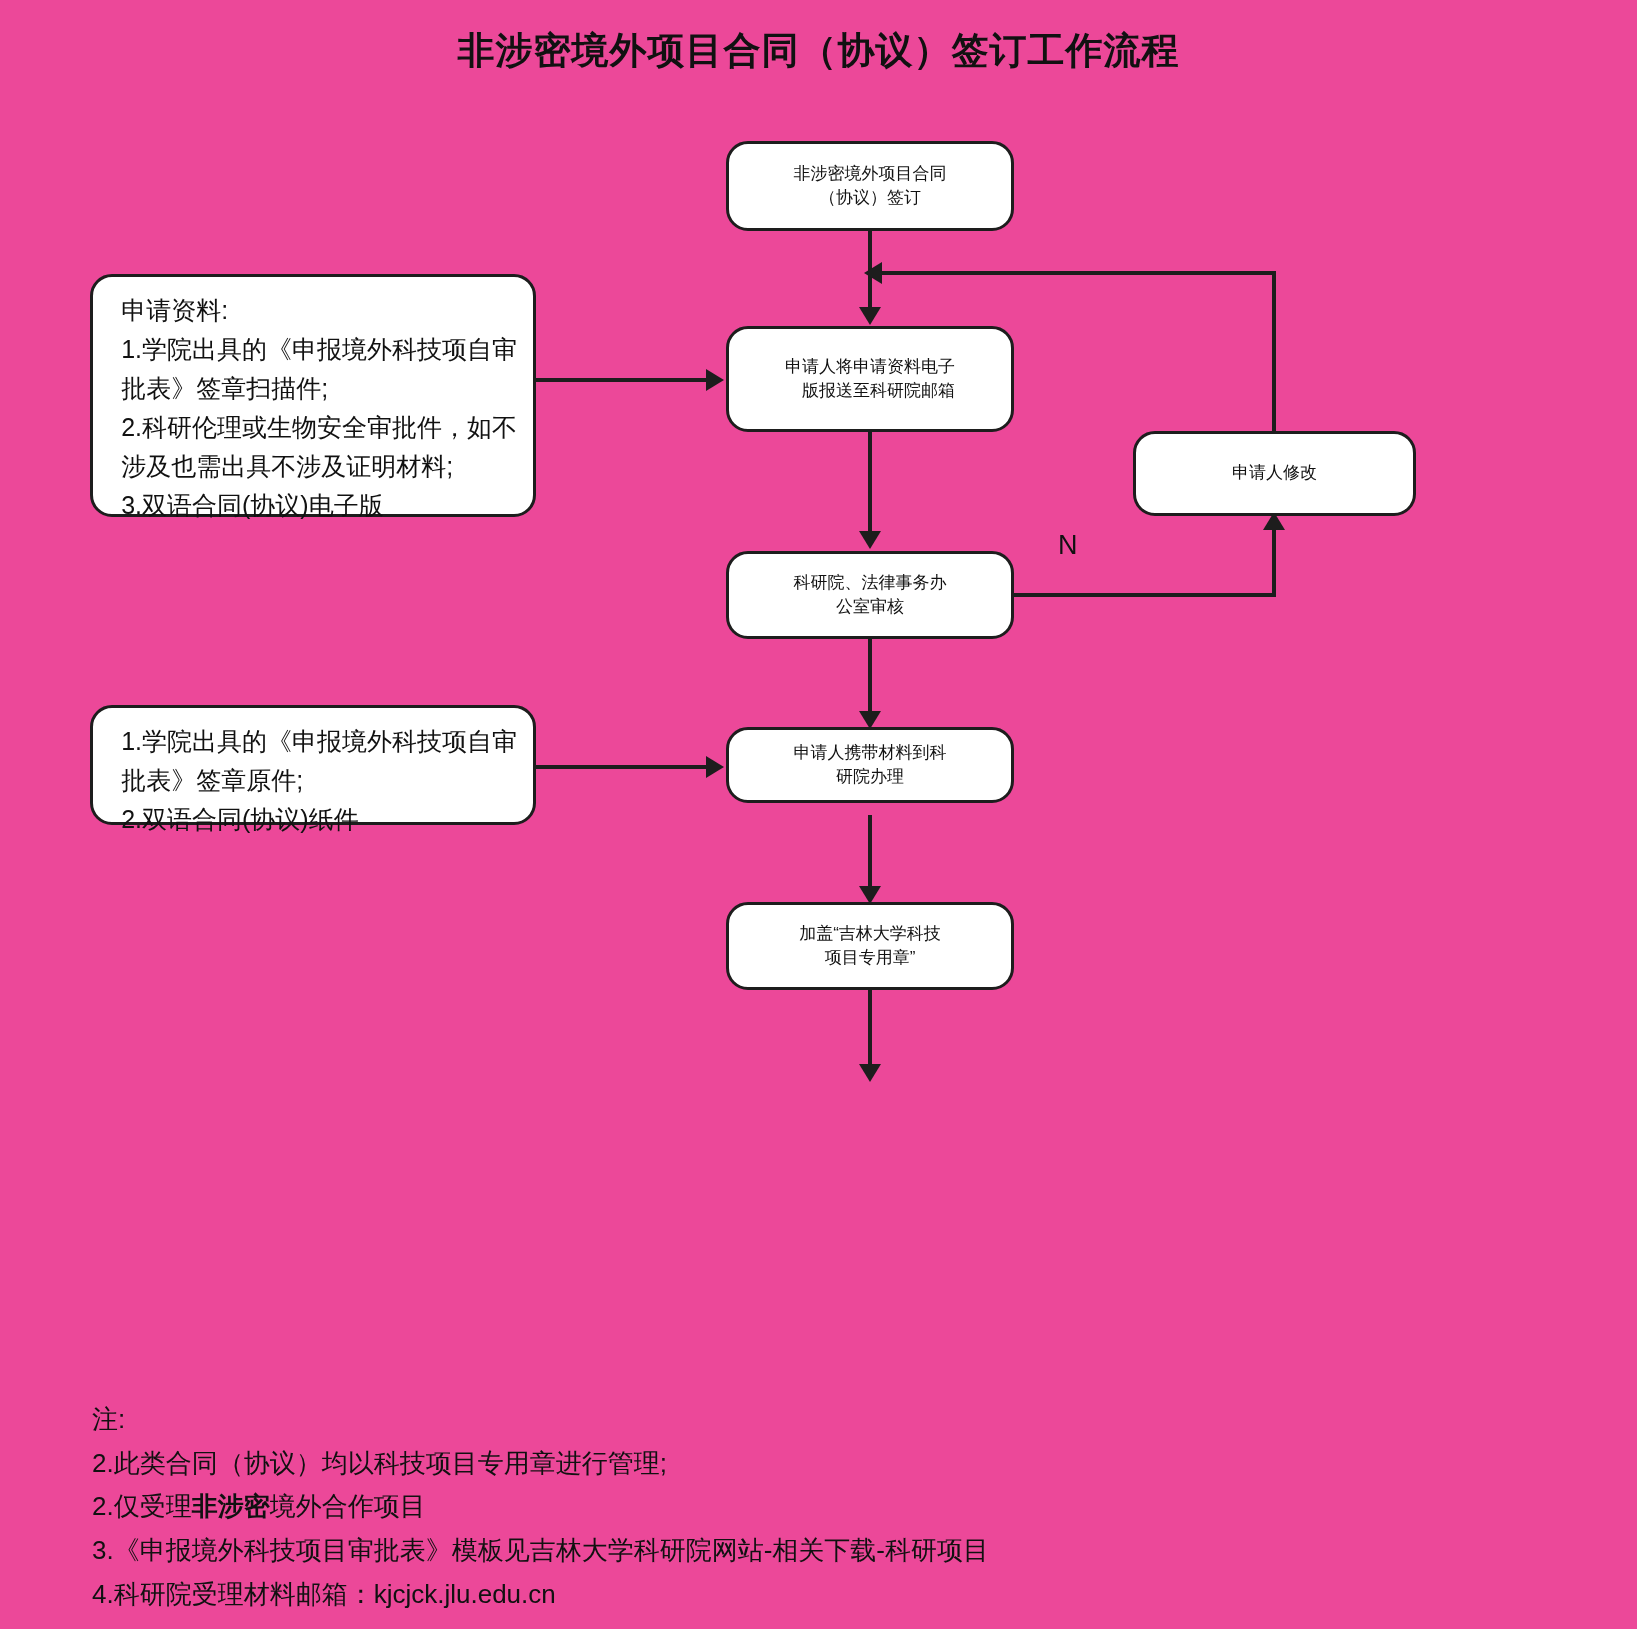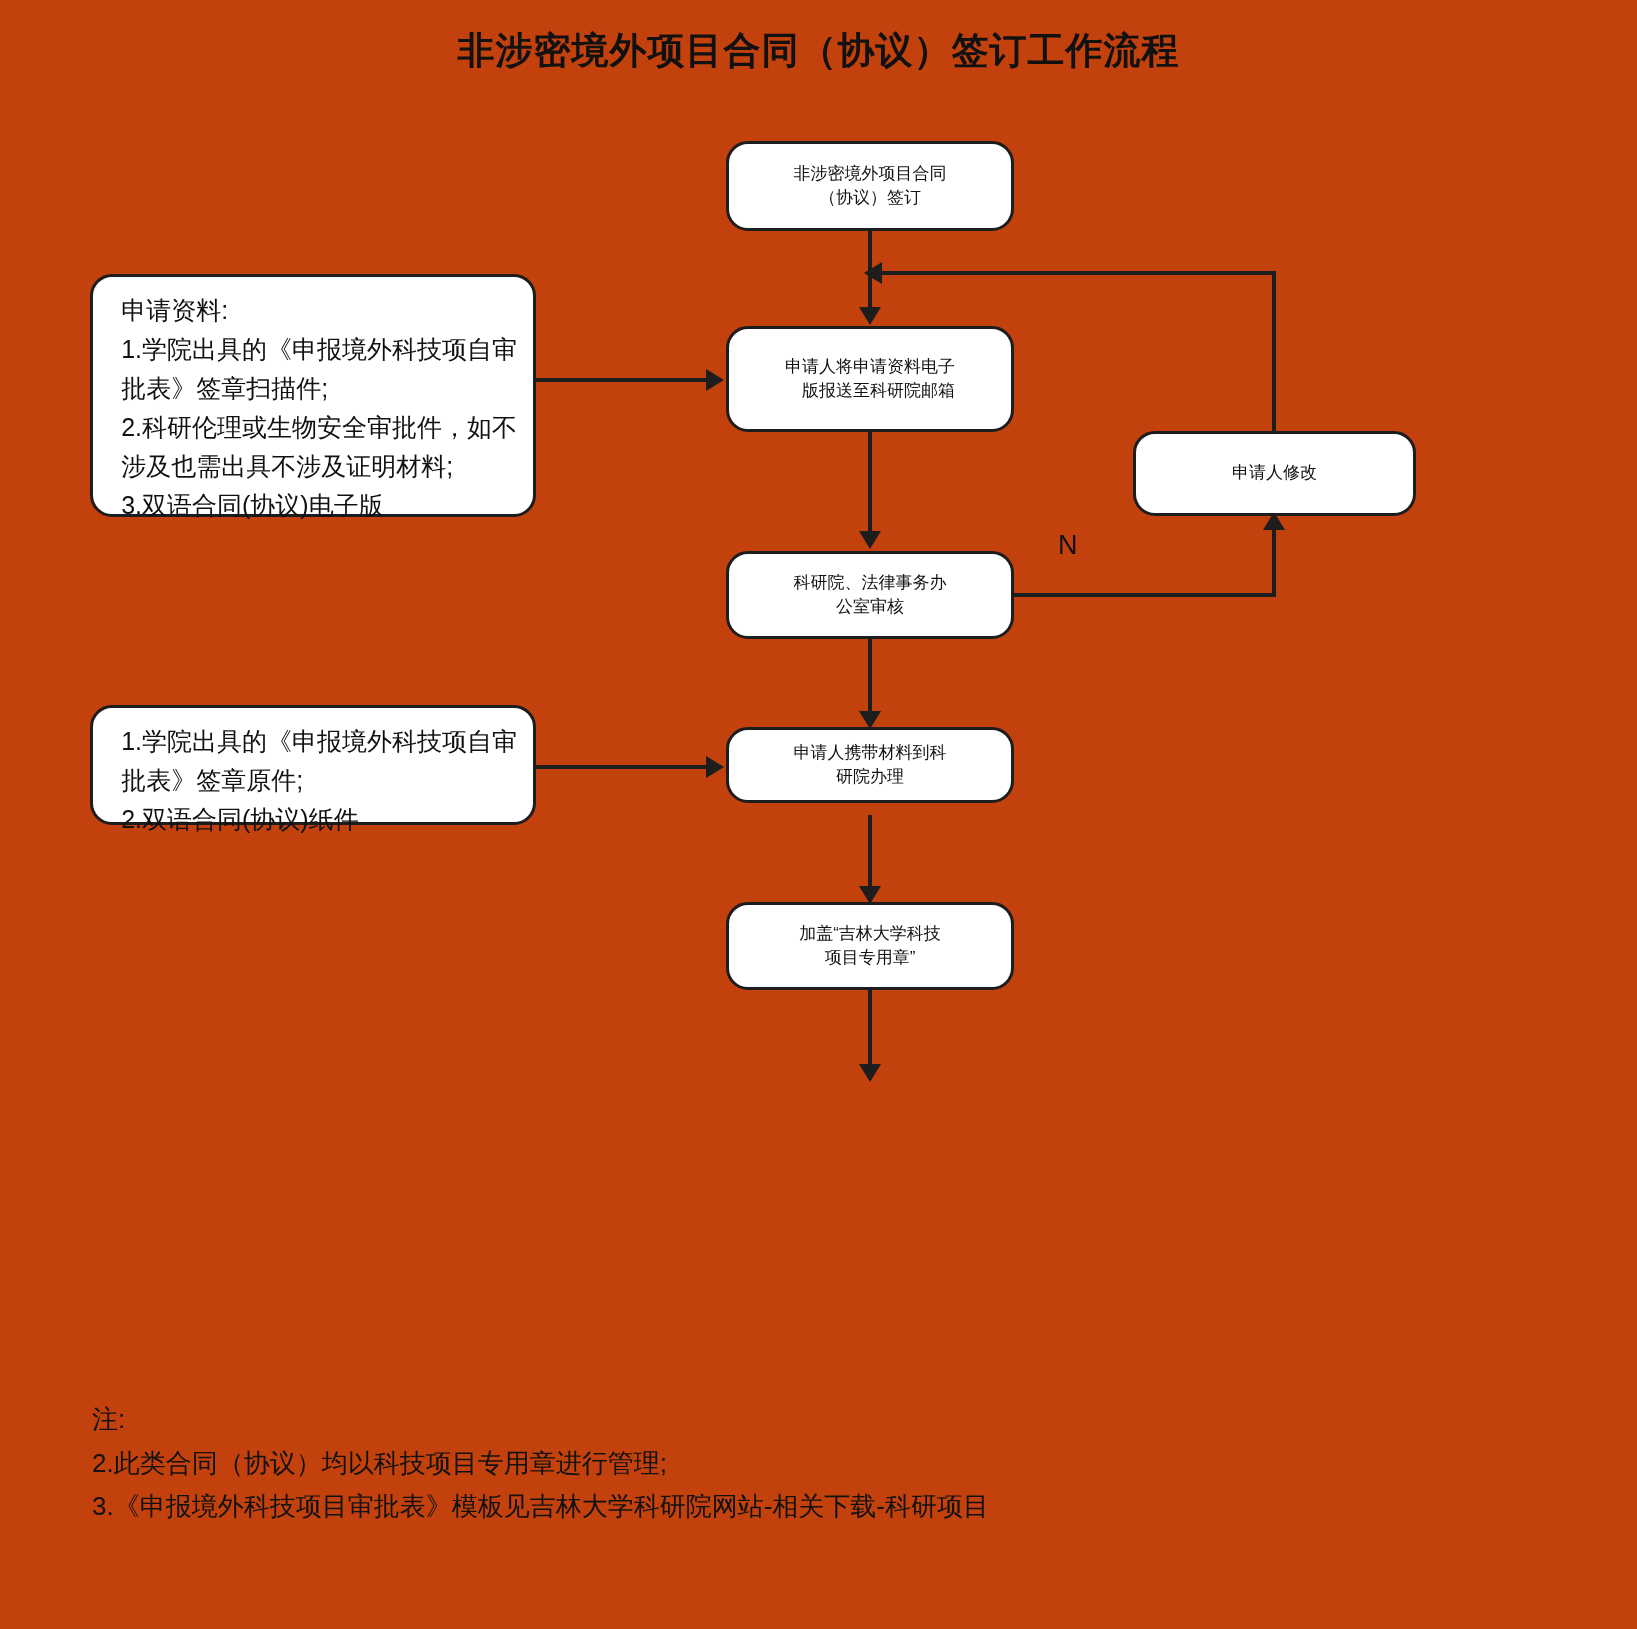--- a/index.html
+++ b/index.html
@@ -8,21 +8,21 @@
     background: #ffffff;
   }
   body {
     font-family: "Liberation Sans", "DejaVu Sans", sans-serif;
     color: #1a1a1a;
   }
   #page {
     position: relative;
     width: 1637px;
     height: 1629px;
-    background: #c2410c;
+    background: #ec4899;
     overflow: hidden;
   }
   
   #title {
     position: absolute;
     left: 0;
     top: 26px;
     width: 1637px;
     text-align: center;
     font-size: 37px;
@@ -198,17 +198,23 @@
   <div class="arw arw-d" style="left:859px; top:1064px;"></div>
 
   <div class="blabel" style="left:1058px; top:530px;">N</div>
 
   <div id="notes">
     <div>注:</div>
     <div>
       <span>2.此类合同（协议）均以科技项目专用章进行管理;</span>
     </div>
     <div>
+      <span>2.仅受理</span><b>非涉密</b><span>境外合作项目</span>
+    </div>
+    <div>
       <span>3.《申报境外科技项目审批表》模板见吉林大学科研院网站-相关下载-科研项目</span>
     </div>
+    <div>
+      <span>4.科研院受理材料邮箱：kjcjck.jlu.edu.cn</span>
+    </div>
   </div>
 
 </div>
 
 </body></html>

